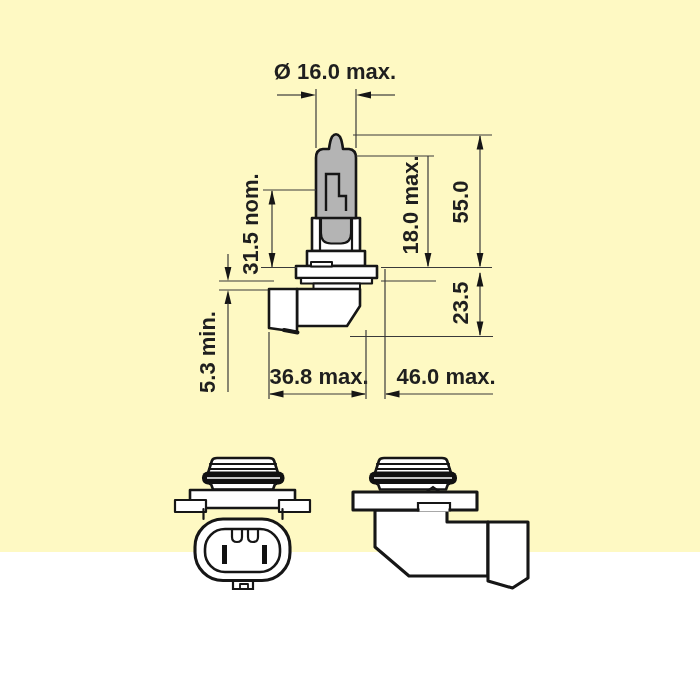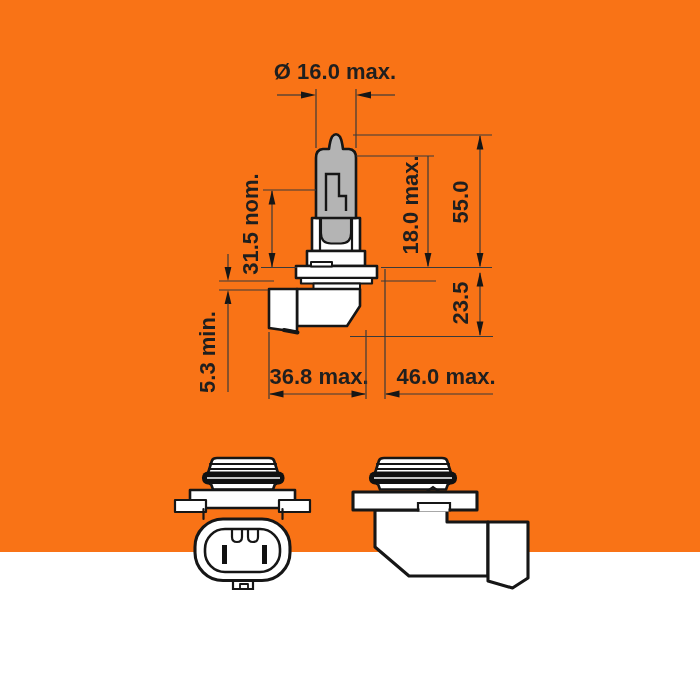--- a/index.html
+++ b/index.html
@@ -7,21 +7,21 @@
     padding: 0;
     background: #ffffff;
     width: 700px;
     height: 700px;
     overflow: hidden;
   }
   .stage {
     position: relative;
     width: 700px;
     height: 552px;
-    background: #f97316;
+    background: #fef9c3;
   }
   svg { display: block; }
 
   
   .outline      { fill: #ffffff; stroke: #161616; stroke-width: 2.6; stroke-linejoin: round; stroke-linecap: round; }
   .outline-hv   { fill: #ffffff; stroke: #161616; stroke-width: 3.1; stroke-linejoin: round; stroke-linecap: round; }
   .glass        { fill: #b4b4b4; stroke: #161616; stroke-width: 2.6; stroke-linejoin: round; }
   .graypart     { fill: #b4b4b4; stroke: #161616; stroke-width: 2.1; stroke-linejoin: round; }
   .partline     { stroke: #161616; stroke-width: 2.2; fill: none; stroke-linecap: round; }
   .partline-th  { stroke: #161616; stroke-width: 4;   fill: none; stroke-linecap: round; }

